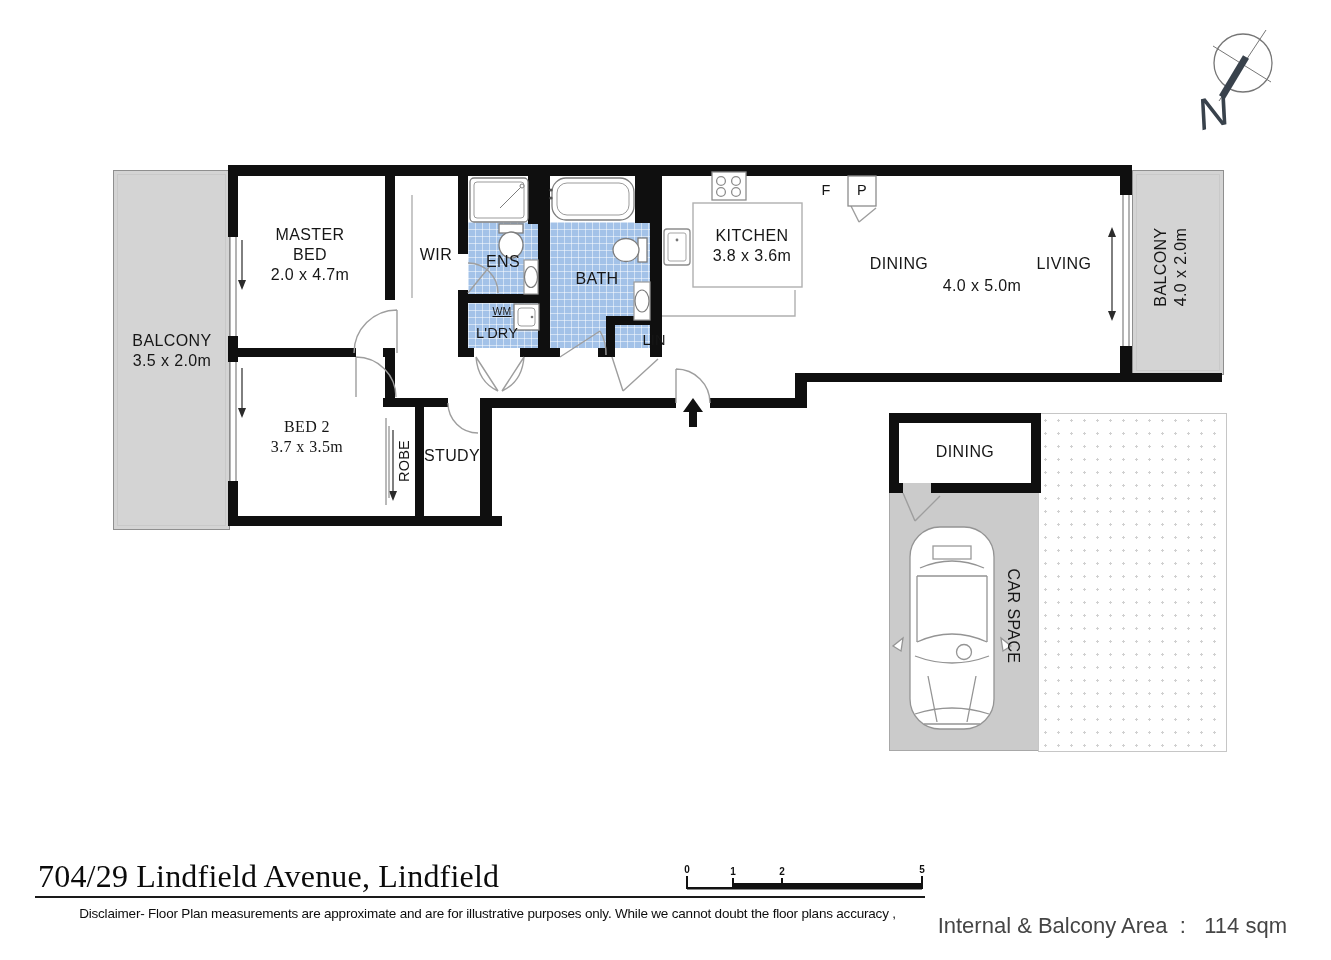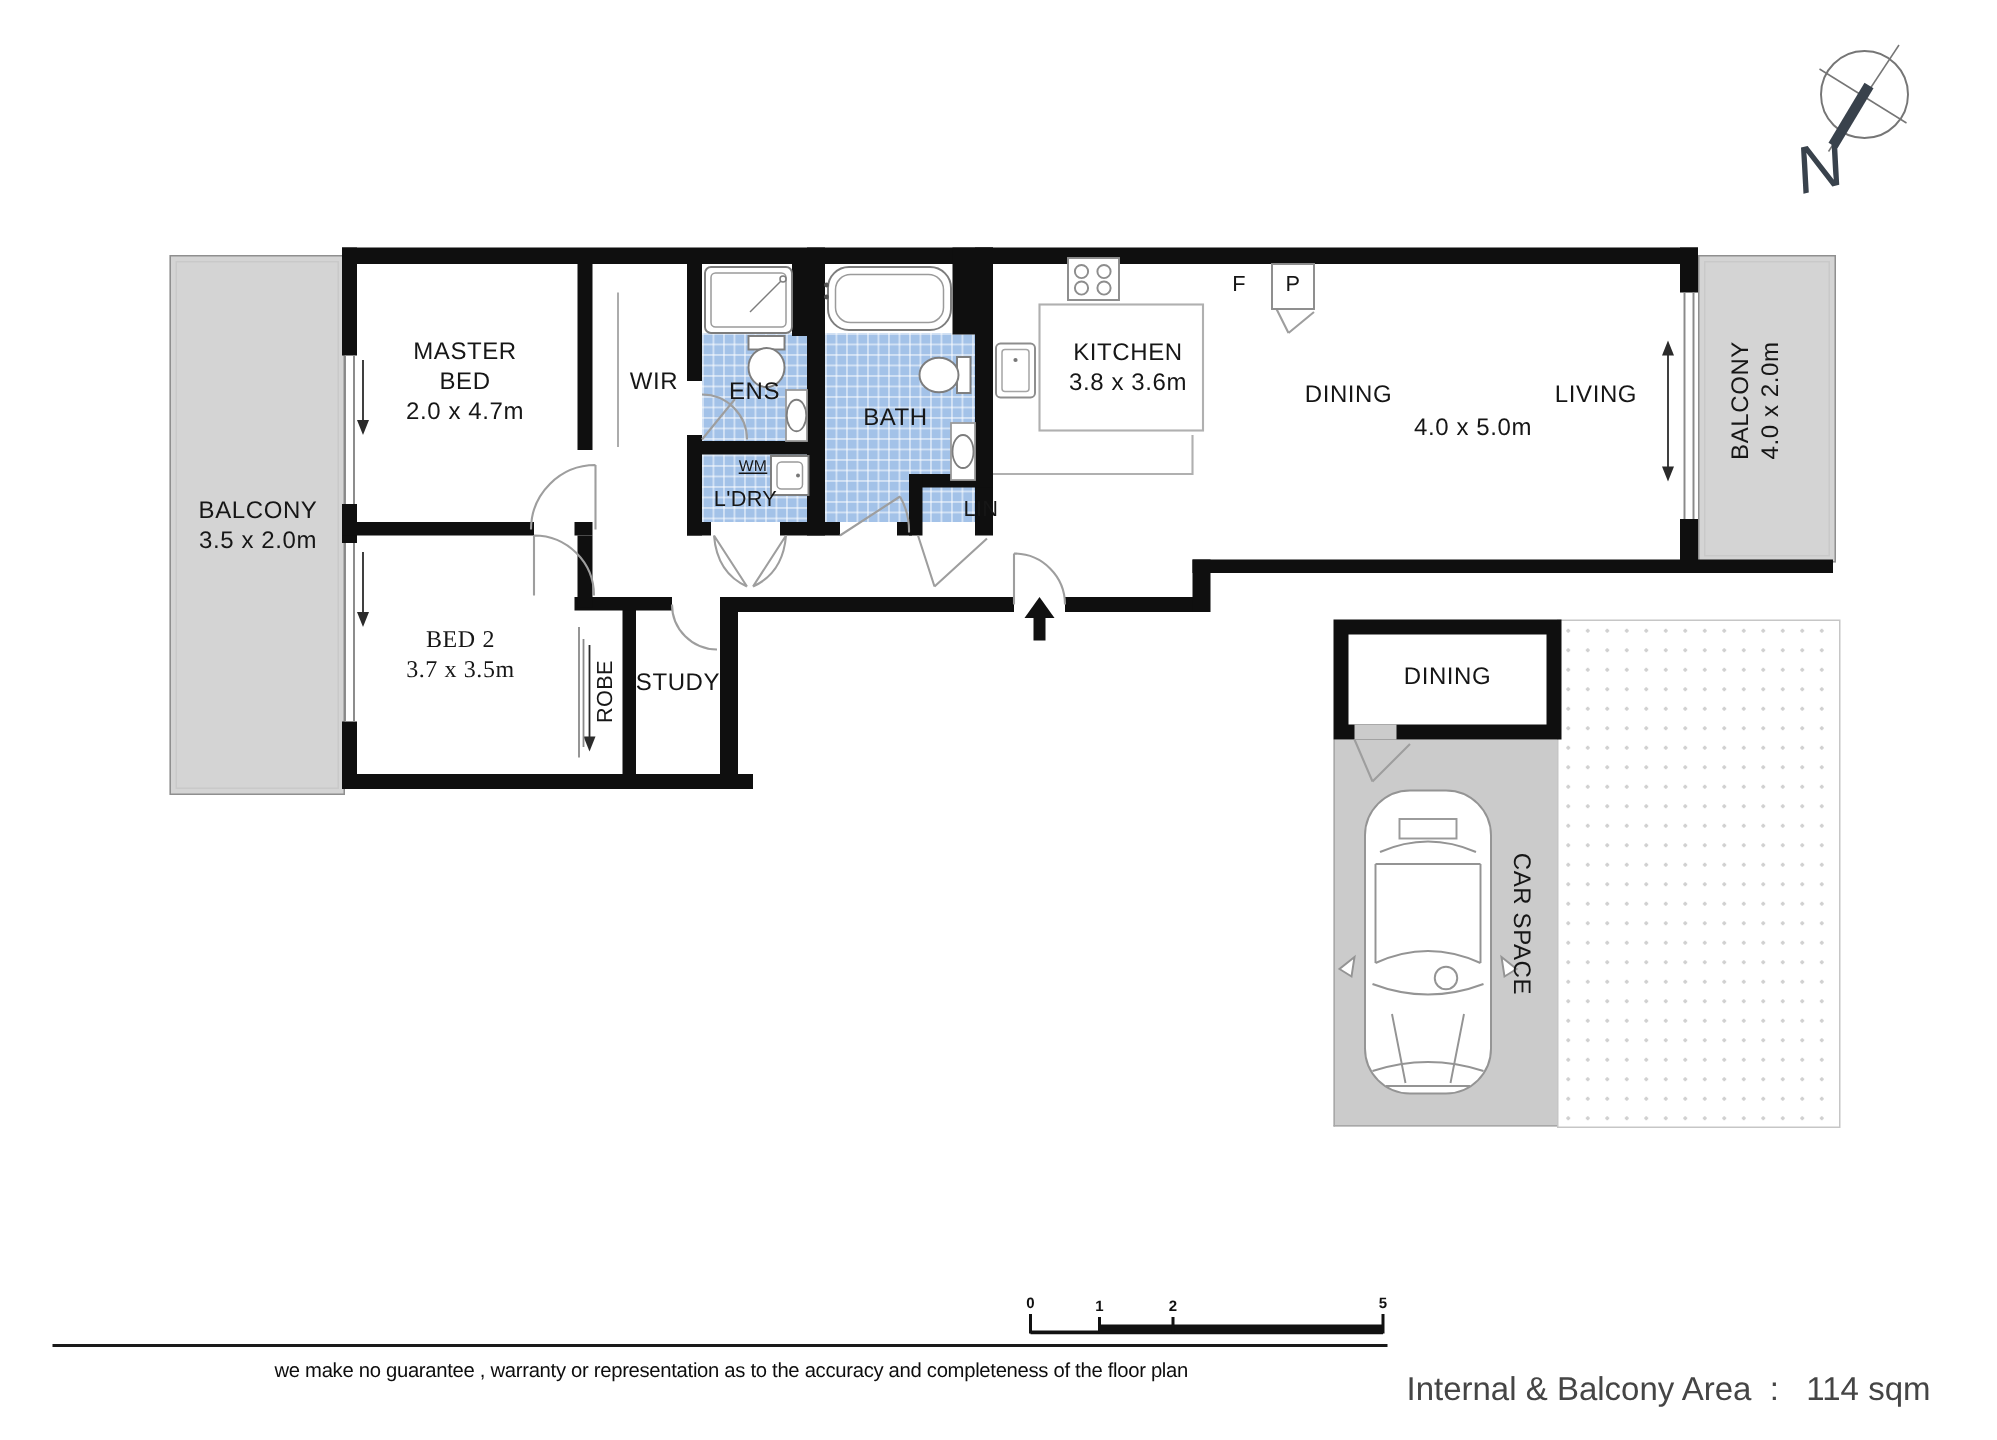--- a/index.html
+++ b/index.html
@@ -286,23 +286,24 @@
   <div class="lbl" style="left:965px;top:452px;">DINING</div>
   <div class="lbl rotcw" style="left:1013px;top:616px;">CAR SPACE</div>
 
   <div class="compass-n" style="left:1213px;top:112px;">N</div>
 
   <div class="tick" style="left:687px;top:864px;">0</div>
   <div class="tick" style="left:733px;top:866px;">1</div>
   <div class="tick" style="left:782px;top:866px;">2</div>
   <div class="tick" style="left:922px;top:864px;">5</div>
 
+  <div class="title">704/29 Lindfield Avenue, Lindfield</div>
   <div class="rule"></div>
   <div class="disclaimer">
-    <div>we make no guarantee , warranty or representation as to the accuracy and completeness of the floor plan</div>
+    <div>Disclaimer- Floor Plan measurements are approximate and are for illustrative purposes only. While we cannot doubt the floor plans accuracy ,</div>
   </div>
   <div class="areas">
     <div>Internal &amp; Balcony Area  :   114 sqm</div>
     
     
   </div>
 
 </div>
 
 </body></html>

